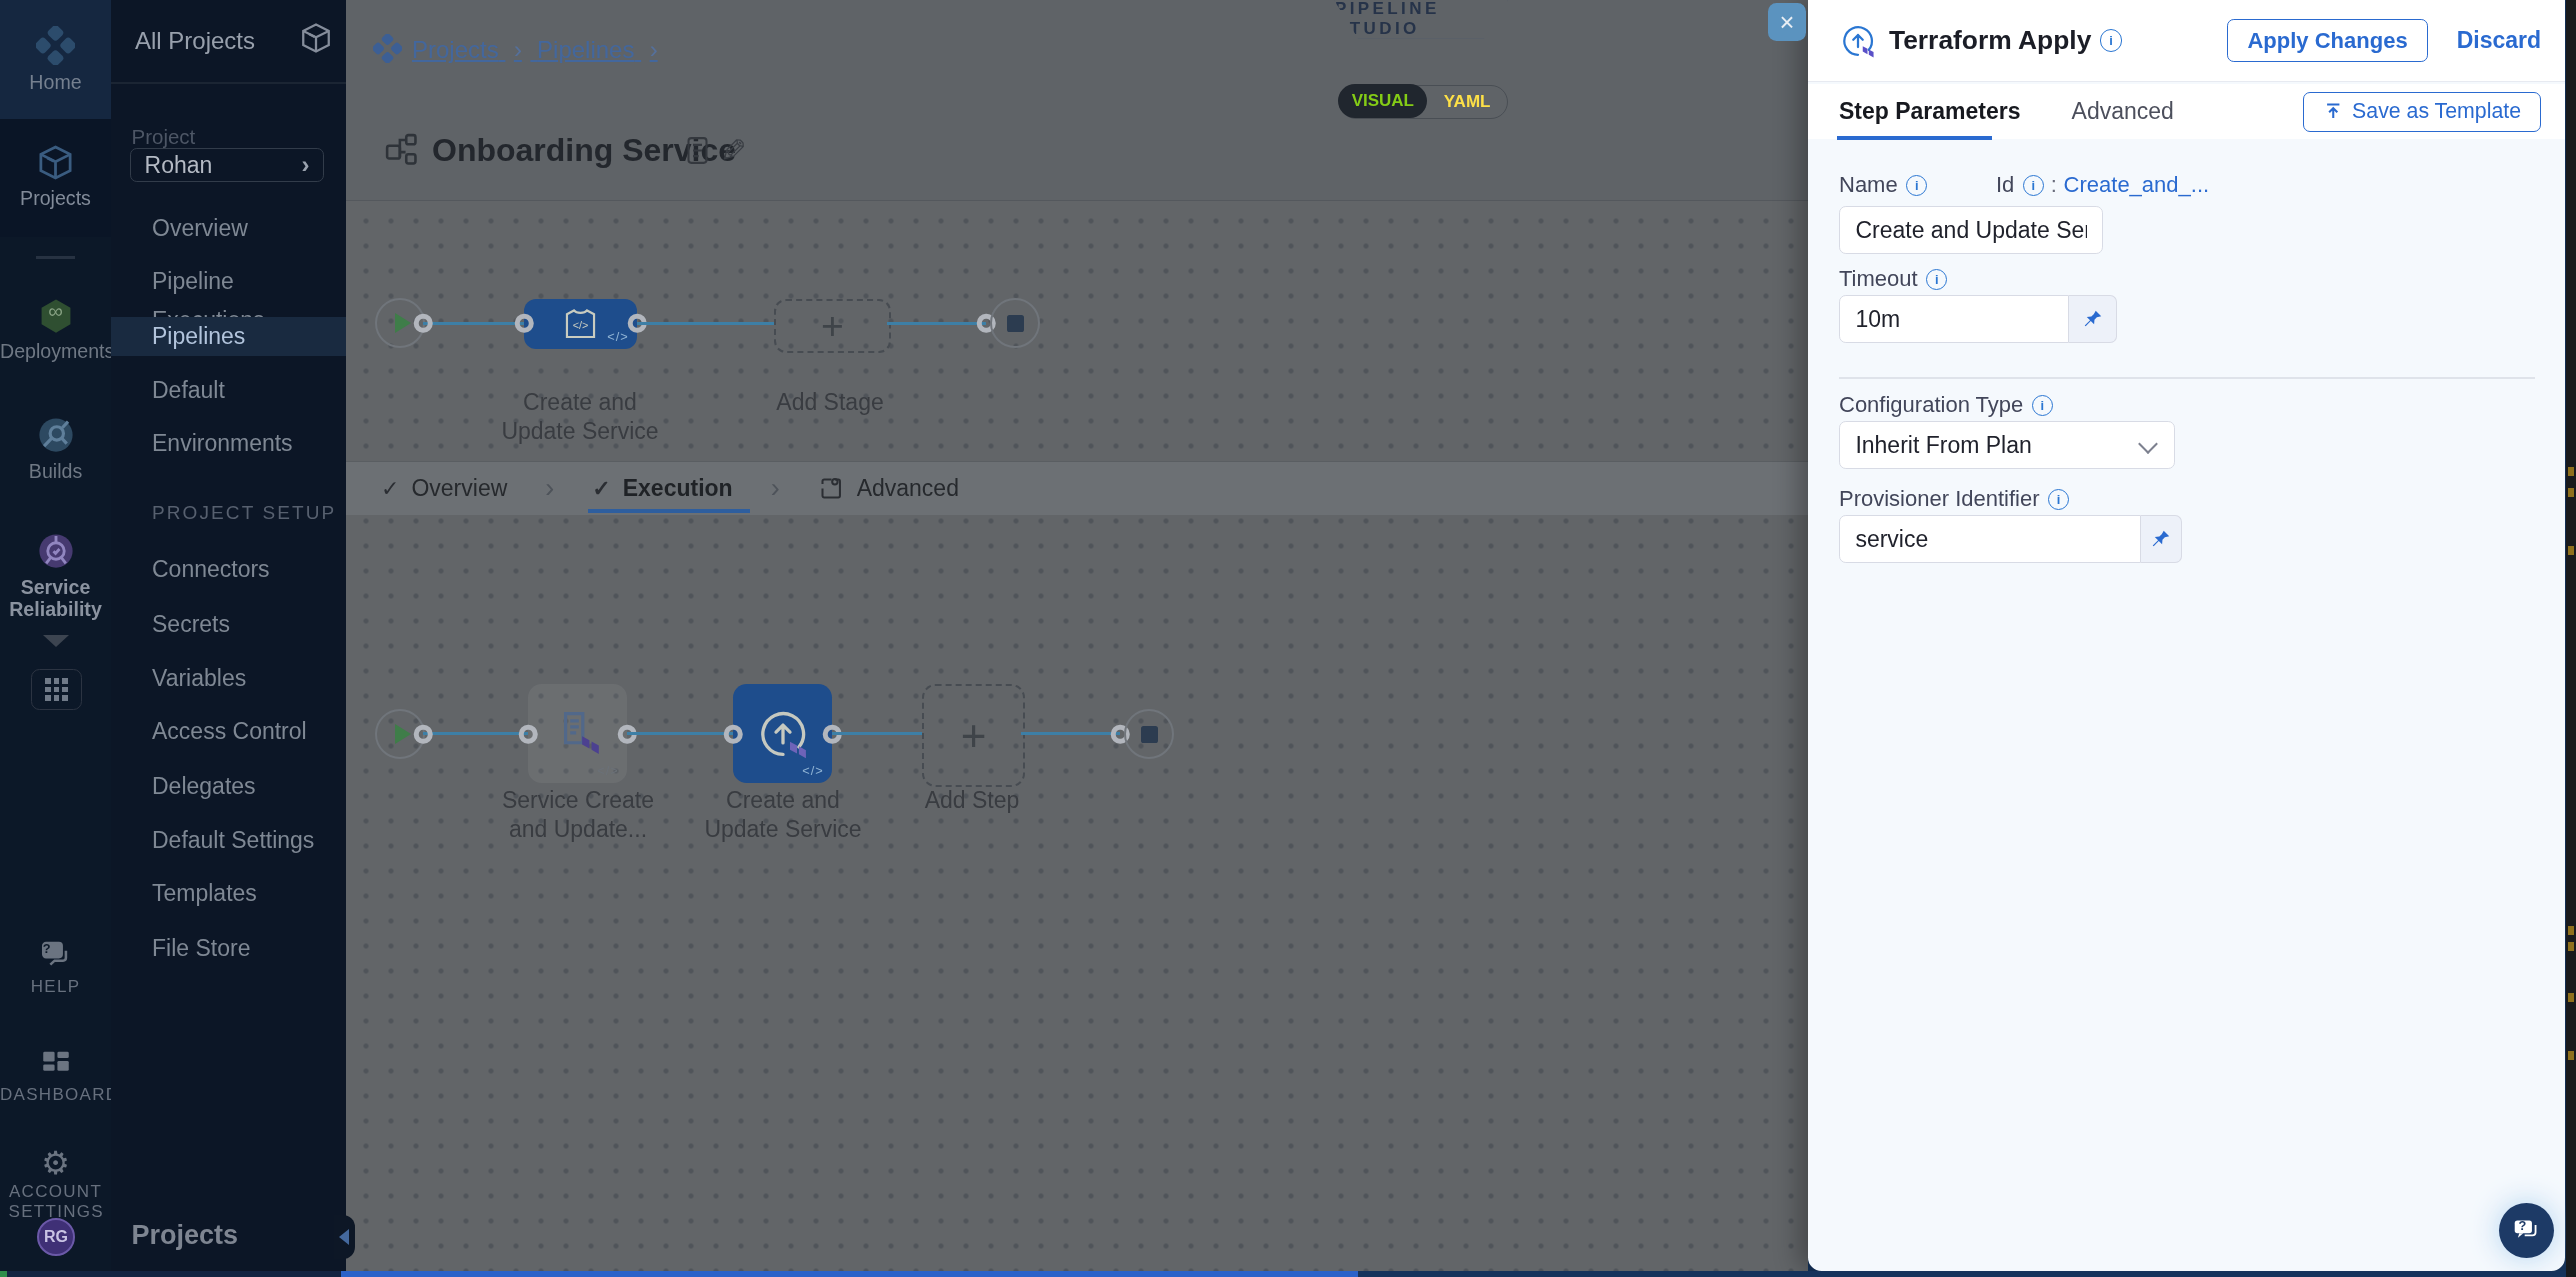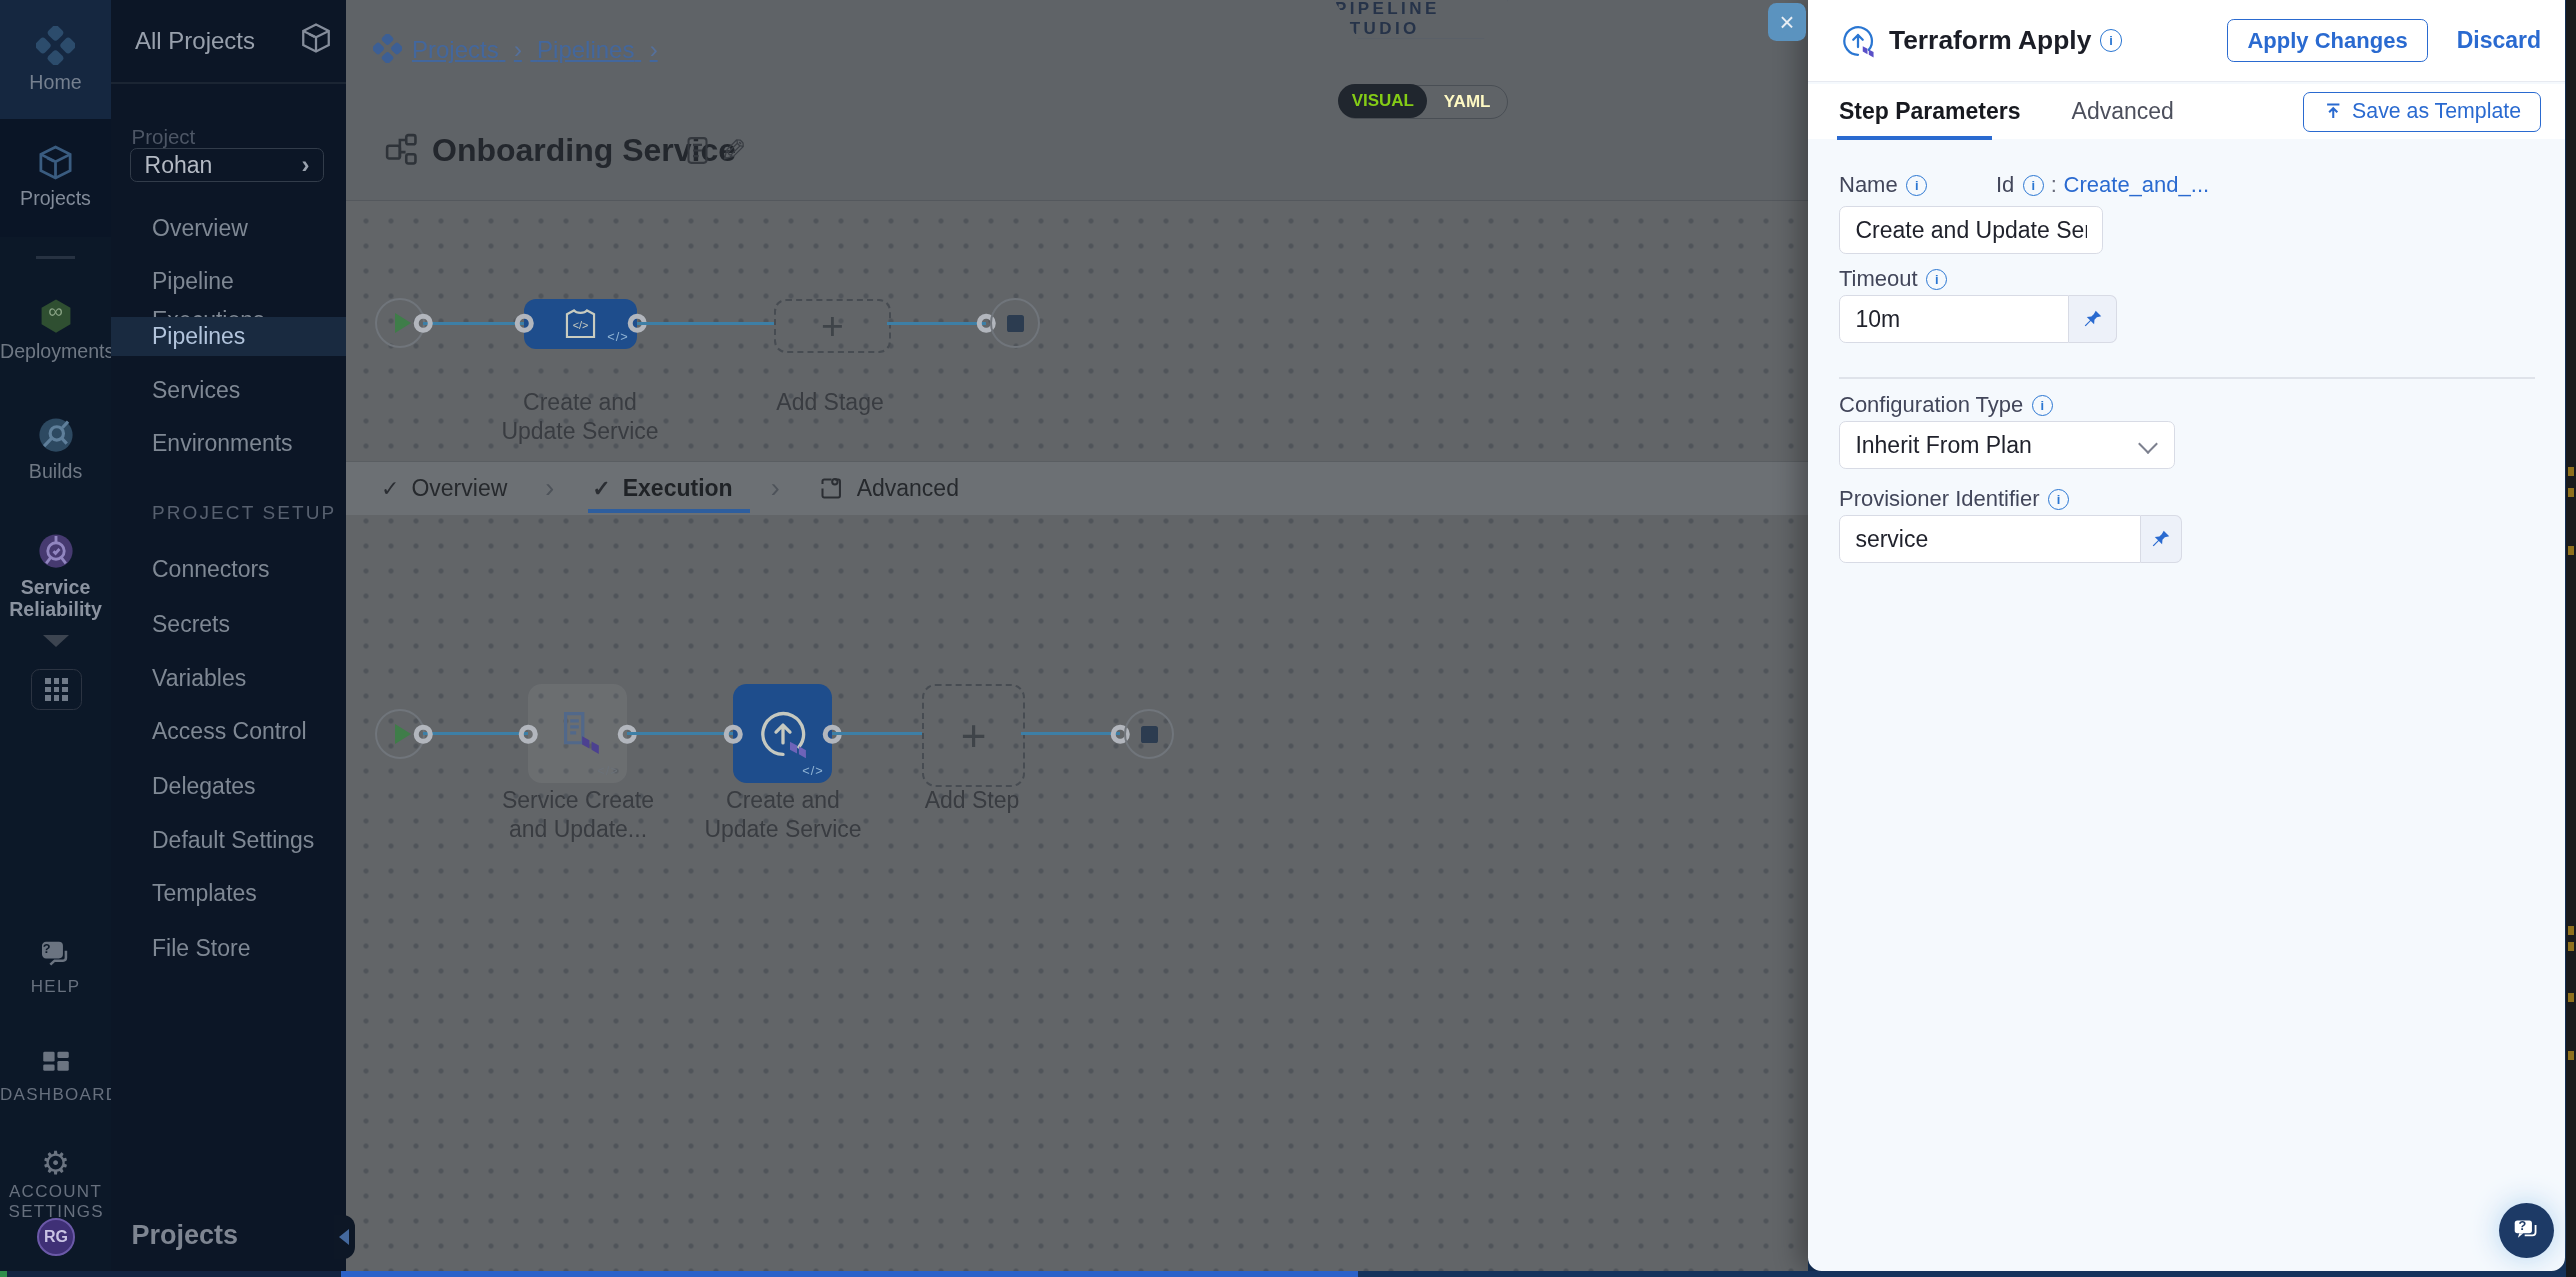--- a/index.html
+++ b/index.html
@@ -194,21 +194,21 @@
 
   <div class="abs" style="left:20.5px;top:125px;font-size:20.5px;color:#4d5665;">Project</div>
   <div class="abs" style="left:19px;top:148px;width:194px;height:34px;border:1.7px solid #323c4a;border-radius:6.8px;box-sizing:border-box;display:flex;align-items:center;padding:0 13.6px;cursor:pointer;">
     <span style="color:#b4bac4;font-size:23px;">Rohan</span>
     <span style="margin-left:auto;color:#9aa2ae;font-size:24px;font-weight:bold;">›</span>
   </div>
 
   <div class="sb-item" style="top:209px;">Overview</div>
   <div class="sb-item" style="top:262px;">Pipeline Executions</div>
   <div class="sb-item sel" style="top:317px;">Pipelines</div>
-  <div class="sb-item" style="top:371px;">Services</div>
+  <div class="sb-item" style="top:371px;">Default</div>
   <div class="sb-item" style="top:424px;">Environments</div>
 
   <div class="abs" style="left:41px;top:502px;font-size:19px;letter-spacing:2.1px;color:#57606f;">PROJECT SETUP</div>
 
   <div class="sb-item" style="top:550px;">Connectors</div>
   <div class="sb-item" style="top:605px;">Secrets</div>
   <div class="sb-item" style="top:659px;">Variables</div>
   <div class="sb-item" style="top:712px;">Access Control</div>
   <div class="sb-item" style="top:767px;">Delegates</div>
   <div class="sb-item" style="top:821px;">Default Settings</div>
@@ -262,21 +262,21 @@
     </div>
     <div class="abs" style="left:375px;top:38px;font-size:32px;color:#3a3e44;transform:scaleX(-1);">✎</div>
   </div>
 
   <div class="abs" style="left:989px;top:0;width:172px;height:38px;border:1.7px solid #5a6068;border-top:none;clip-path:polygon(0 0,100% 0,86% 100%,14% 100%);display:flex;align-items:center;justify-content:center;">
     <span style="font-size:17px;font-weight:bold;letter-spacing:3.4px;color:#263349;">PIPELINE STUDIO</span>
   </div>
 
   <div class="abs" style="left:994px;top:85px;width:169px;height:34px;border:1.7px solid #494e54;border-radius:19px;box-sizing:border-box;display:flex;align-items:center;">
     <div style="width:89px;height:34px;margin:-1.7px 0 0 -1.7px;background:#20262e;border-radius:19px;display:flex;align-items:center;justify-content:center;color:#84cc16;font-size:17px;font-weight:bold;">VISUAL</div>
-    <div style="flex:1;text-align:center;color:#fef9c3;font-size:17px;font-weight:bold;">YAML</div>
+    <div style="flex:1;text-align:center;color:#fde047;font-size:17px;font-weight:bold;">YAML</div>
   </div>
 
   <div class="endcap" style="left:55px;top:323px;">
     <div style="width:0;height:0;border-top:10.2px solid transparent;border-bottom:10.2px solid transparent;border-left:16px solid #3f7d49;margin-left:5.1px;"></div>
   </div>
   <div class="pline" style="left:78px;top:322px;width:101px;"></div>
   <div class="port" style="left:78px;top:323px;"></div>
   <div class="bluenode" style="left:179px;top:299px;width:113px;height:50px;">
     <svg width="39" height="34" viewBox="0 0 36 30">
       <path d="M12 2.5c2.2 3 9.8 3 12 0l6.5 3.5v21h-25v-21z" fill="none" stroke="#c9ccc0" stroke-width="2"></path>

